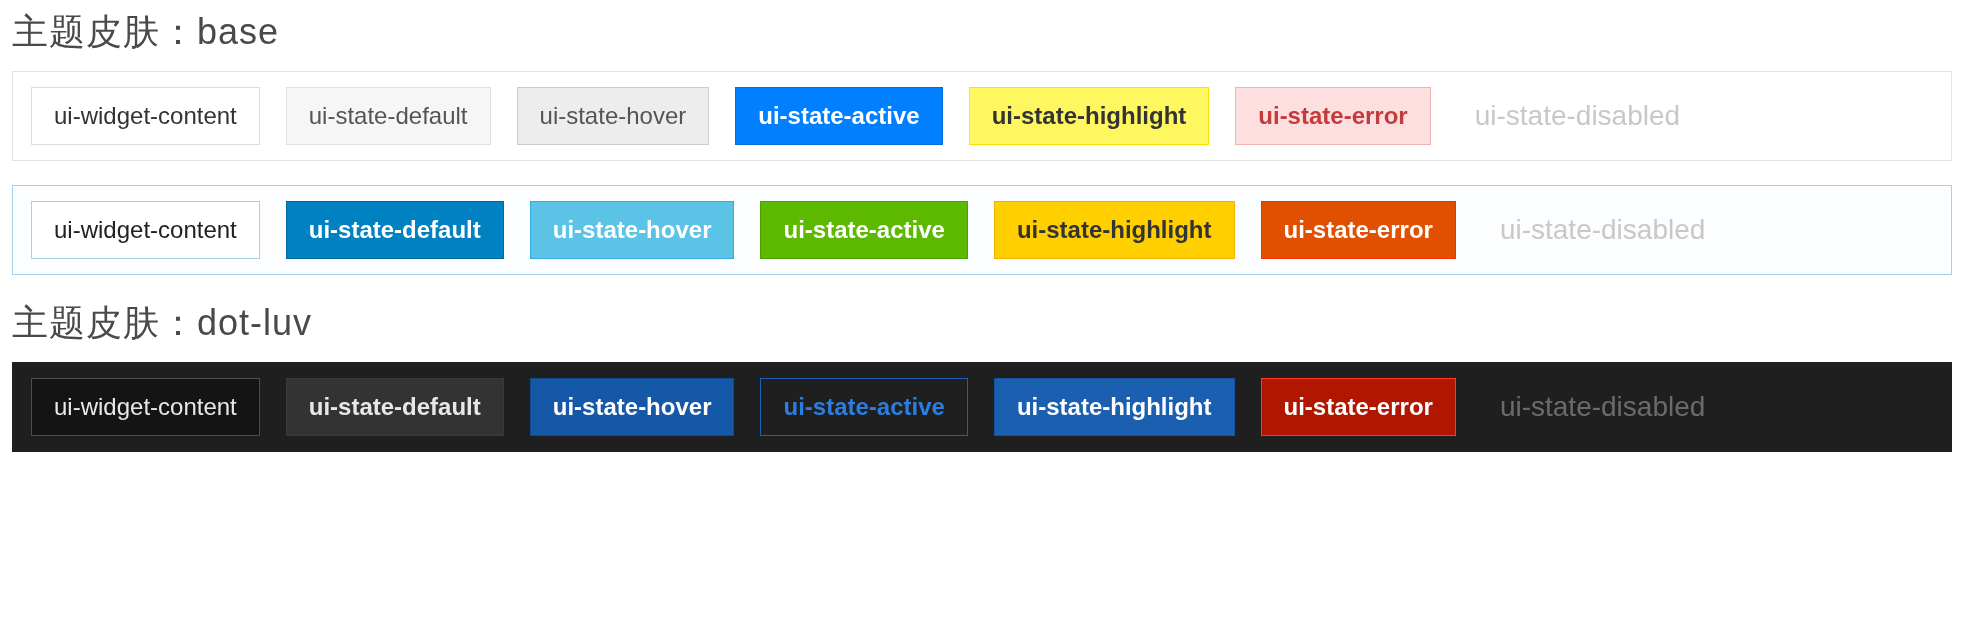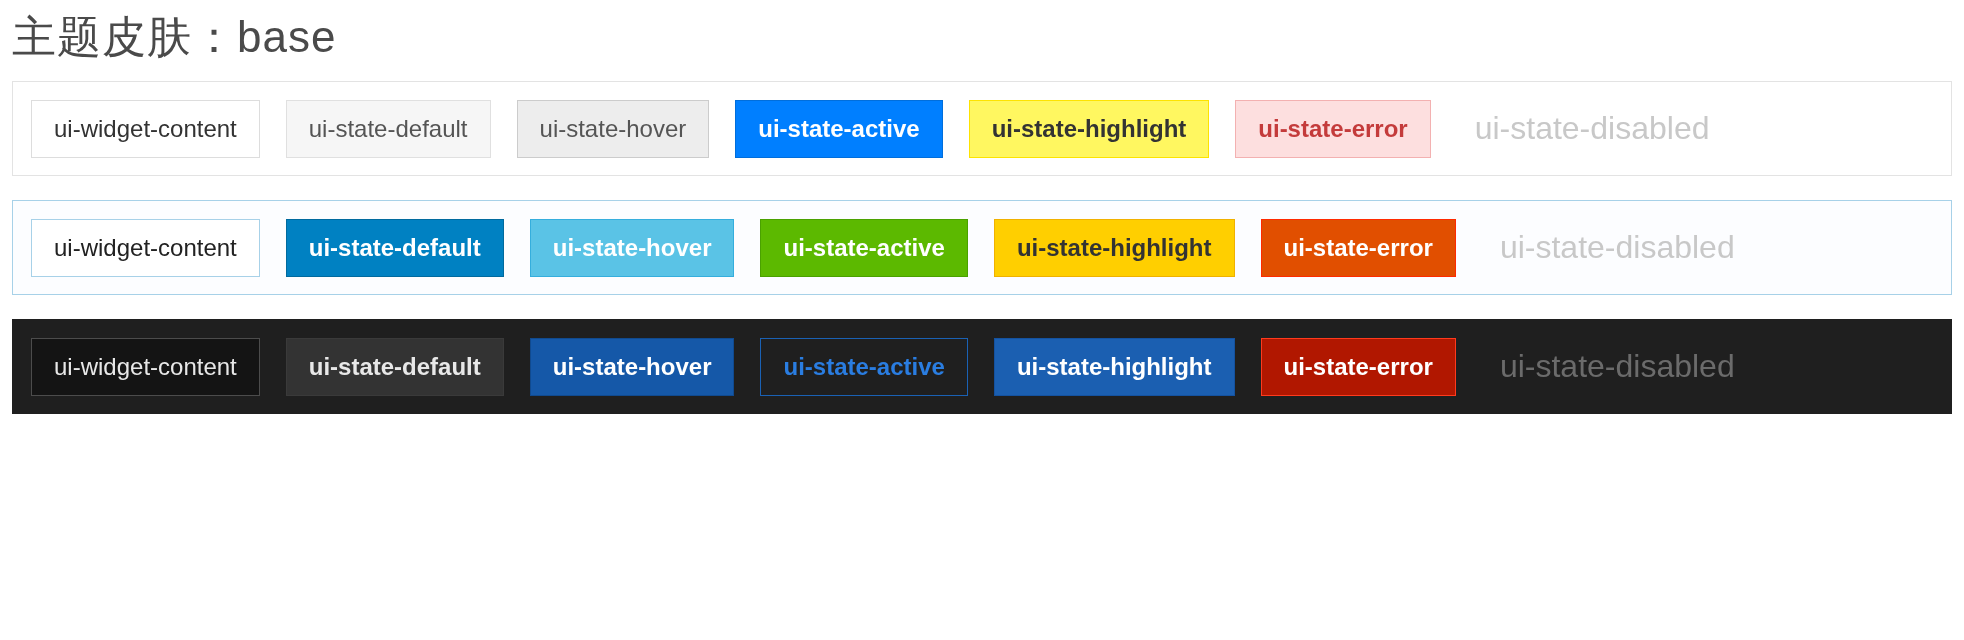--- a/index.html
+++ b/index.html
@@ -7,21 +7,21 @@
     width: 1964px;
     height: 640px;
     background: #ffffff;
     font-family: "Helvetica Neue", Arial, sans-serif;
     font-size: 26px;
     color: #333;
   }
   .page { padding: 8px 12px; }
   .theme-block { margin-bottom: 24px; }
   .theme-title {
-    font-size: 44px;
+    font-size: 36px;
     font-weight: 400;
     letter-spacing: 1px;
     margin-bottom: 14px;
     color: #4a4a4a;
   }
   .widget {
     border: 1px solid #e5e5e5;
     padding: 14px 18px;
     display: flex;
     flex-wrap: nowrap;
@@ -33,21 +33,21 @@
     align-items: center;
     justify-content: center;
     padding: 14px 22px;
     font-size: 24px;
     font-weight: 400;
     border: 1px solid transparent;
     white-space: nowrap;
     min-width: 180px;
   }
   .disabled-text {
-    font-size: 32px;
+    font-size: 28px;
     color: #c8c8c8;
     padding: 14px 18px;
     white-space: nowrap;
   }
 
   
   .widget.base { background: #ffffff; border-color: #e3e3e3; }
   .base .content   { background:#ffffff; border-color:#dddddd; color:#333; }
   .base .default   { background:#f6f6f6; border-color:#e0e0e0; color:#555; }
   .base .hover     { background:#ededed; border-color:#cccccc; color:#555; }
@@ -100,20 +100,23 @@
       <span class="state default">ui-state-default</span>
       <span class="state hover">ui-state-hover</span>
       <span class="state active">ui-state-active</span>
       <span class="state highlight">ui-state-highlight</span>
       <span class="state error">ui-state-error</span>
       <span class="disabled-text">ui-state-disabled</span>
     </div>
   </div>
 
   <div class="theme-block">
+    <div class="theme-title">
+      <span>主题皮肤：</span><span>dot-luv</span>
+    </div>
     <div class="widget dot-luv">
       <span class="state content">ui-widget-content</span>
       <span class="state default">ui-state-default</span>
       <span class="state hover">ui-state-hover</span>
       <span class="state active">ui-state-active</span>
       <span class="state highlight">ui-state-highlight</span>
       <span class="state error">ui-state-error</span>
       <span class="disabled-text">ui-state-disabled</span>
     </div>
   </div>

